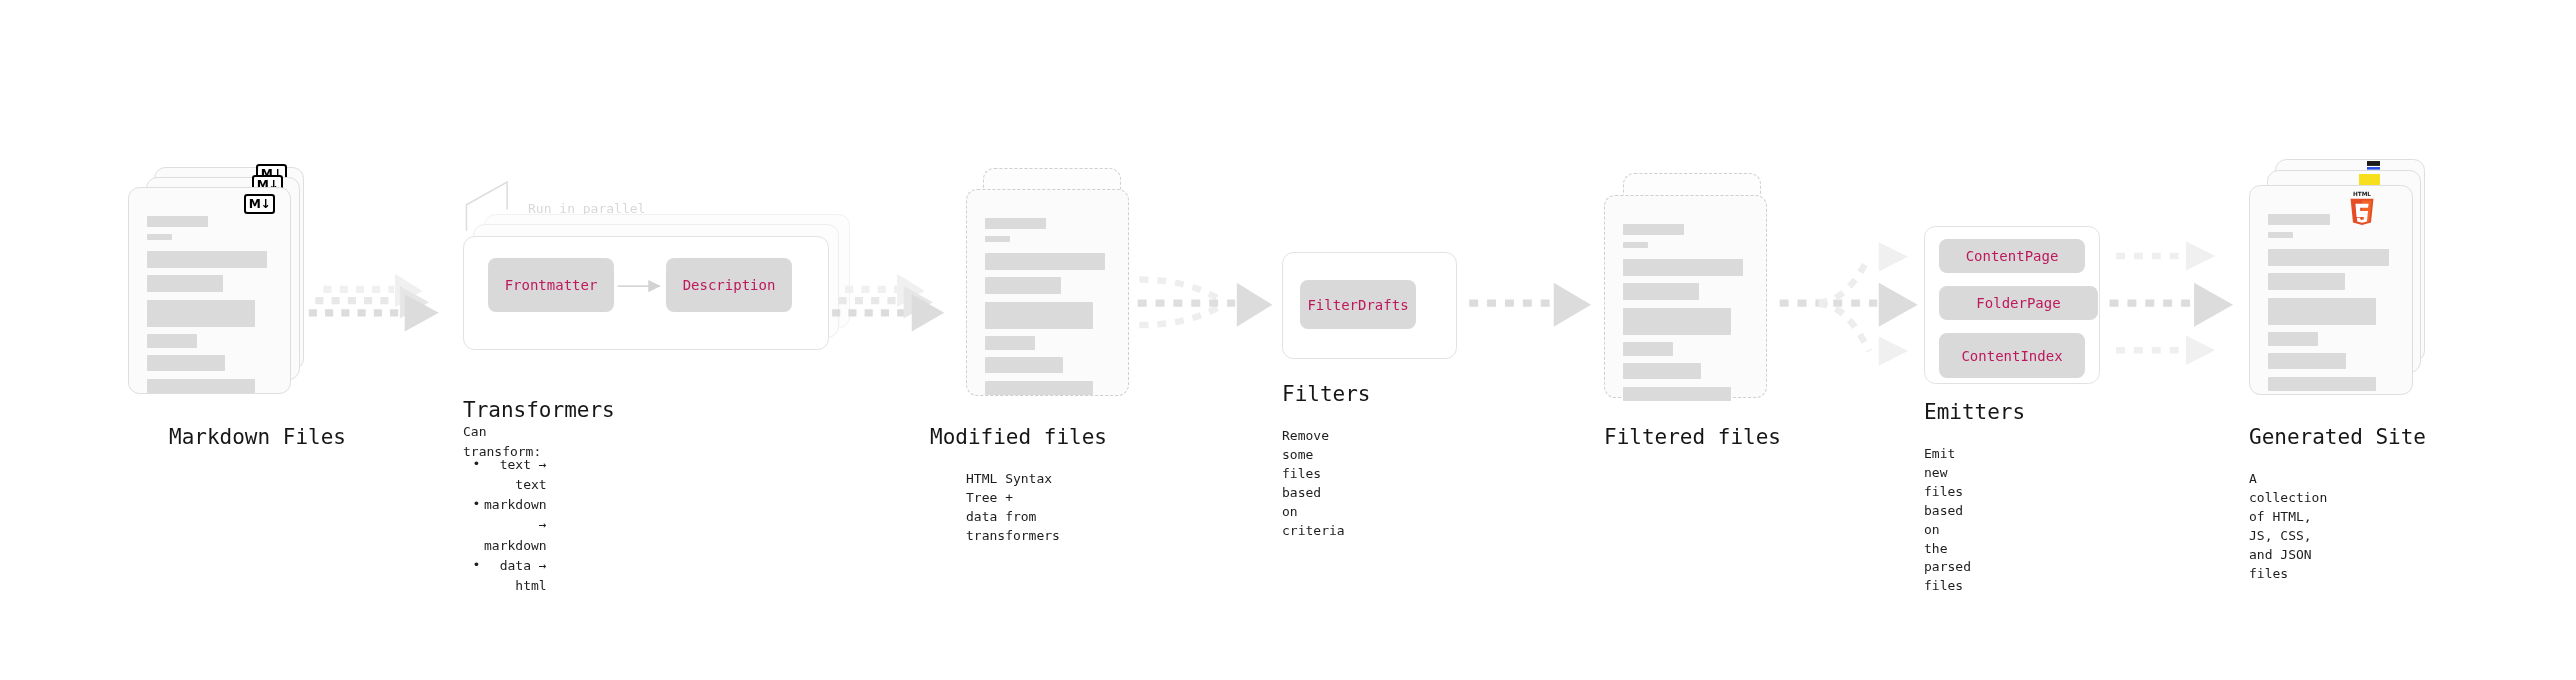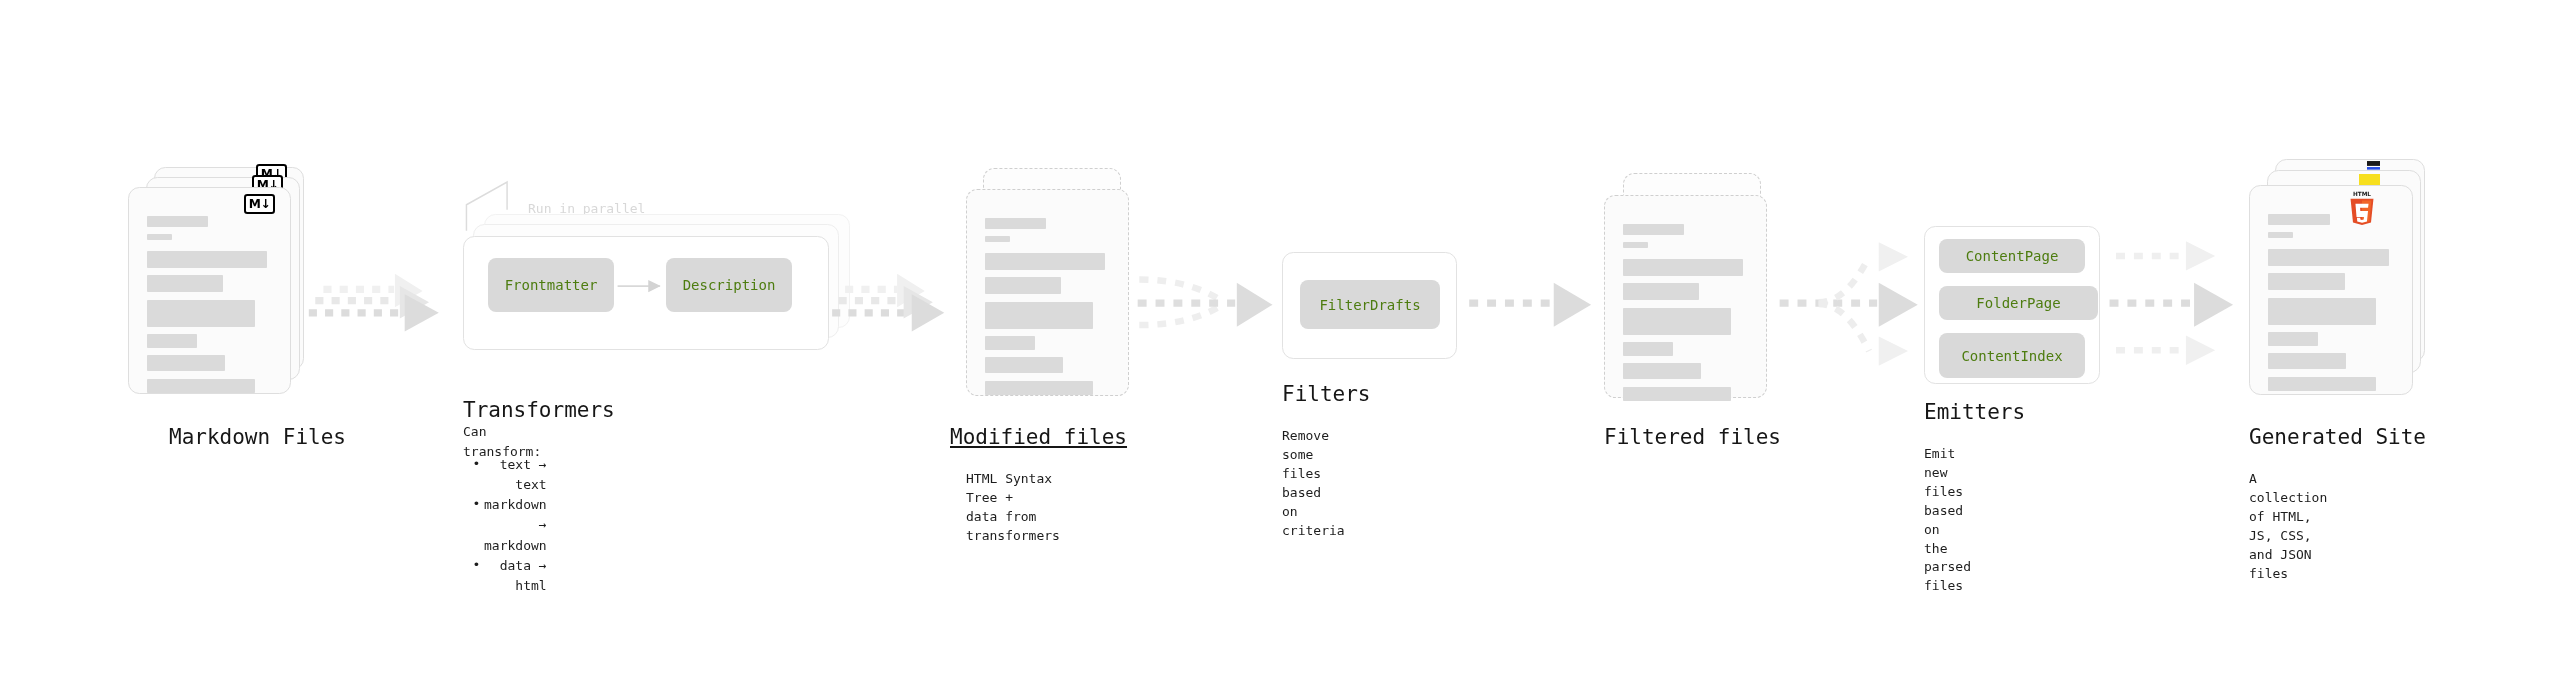--- a/index.html
+++ b/index.html
@@ -58,21 +58,21 @@
   
   .groupbox {
     position: absolute; border: 1.3px solid #e2e2e2; border-radius: 11.4px; background: #ffffff;
   }
   .groupbox.ghost1 { border-color: #eeeeee; background: #fdfdfd; }
   .groupbox.ghost2 { border-color: #f2f2f2; background: #fdfdfd; }
   .chip {
     position: absolute; background: #d9d9d9; border-radius: 8.1px;
     display: flex; align-items: center; justify-content: center;
     font-family: "DejaVu Sans Mono", "Liberation Mono", monospace;
-    font-size: 14px; color: #4d7c0f; white-space: nowrap;
+    font-size: 14px; color: #be185d; white-space: nowrap;
   }
   .chip.g1 { background: #e9e9e9; }
   .chip.g2 { background: #f1f1f1; }
 
   .runlabel {
     position: absolute;
     font-family: "DejaVu Sans Mono", "Liberation Mono", monospace;
     font-size: 13px; color: #d8d8d8; white-space: nowrap;
   }
   svg.ov { position: absolute; left: 0; top: 0; overflow: visible; }
@@ -173,28 +173,28 @@
         <div class="dl" style="width:49%;"></div>
         <div class="dl h-small sp" style="width:20%;"></div>
         <div class="dl" style="width:96%;height:17px;"></div>
         <div class="dl" style="width:61%;height:17px;"></div>
         <div class="dl" style="width:86%;height:27px;"></div>
         <div class="dl" style="width:40%;height:14px;"></div>
         <div class="dl" style="width:62%;height:16.3px;"></div>
         <div class="dl" style="width:86%;height:14px;"></div>
       </div>
     </div>
-    <div class="stage-title" style="position:absolute;left:950px;top:425px;text-decoration:underline;">Modified files</div>
+    <div class="stage-title" style="position:absolute;left:930px;top:425px;">Modified files</div>
     <div class="stage-desc" style="position:absolute;left:966px;top:459px;">HTML Syntax Tree +
 data from transformers</div>
   </div>
 
   <div class="stage" style="left:0;top:0;">
     <div class="groupbox" style="left:1282px;top:252px;width:175px;height:107px;"></div>
-    <div class="chip" style="left:1300px;top:280px;width:140px;height:49px;">
+    <div class="chip" style="left:1300px;top:280px;width:116px;height:49px;">
       <span>FilterDrafts</span>
     </div>
     <div class="stage-title" style="position:absolute;left:1282px;top:382px;">Filters</div>
     <div class="stage-desc" style="position:absolute;left:1282px;top:416px;">Remove some files based
 on criteria</div>
   </div>
 
   <div class="stage" style="left:0;top:0;">
     <div class="doc dashed" style="left:1623px;top:173px;width:138px;height:89px;background:#fdfdfd;"></div>
     <div class="doc dashed" style="left:1604px;top:195px;width:163px;height:203px;">

